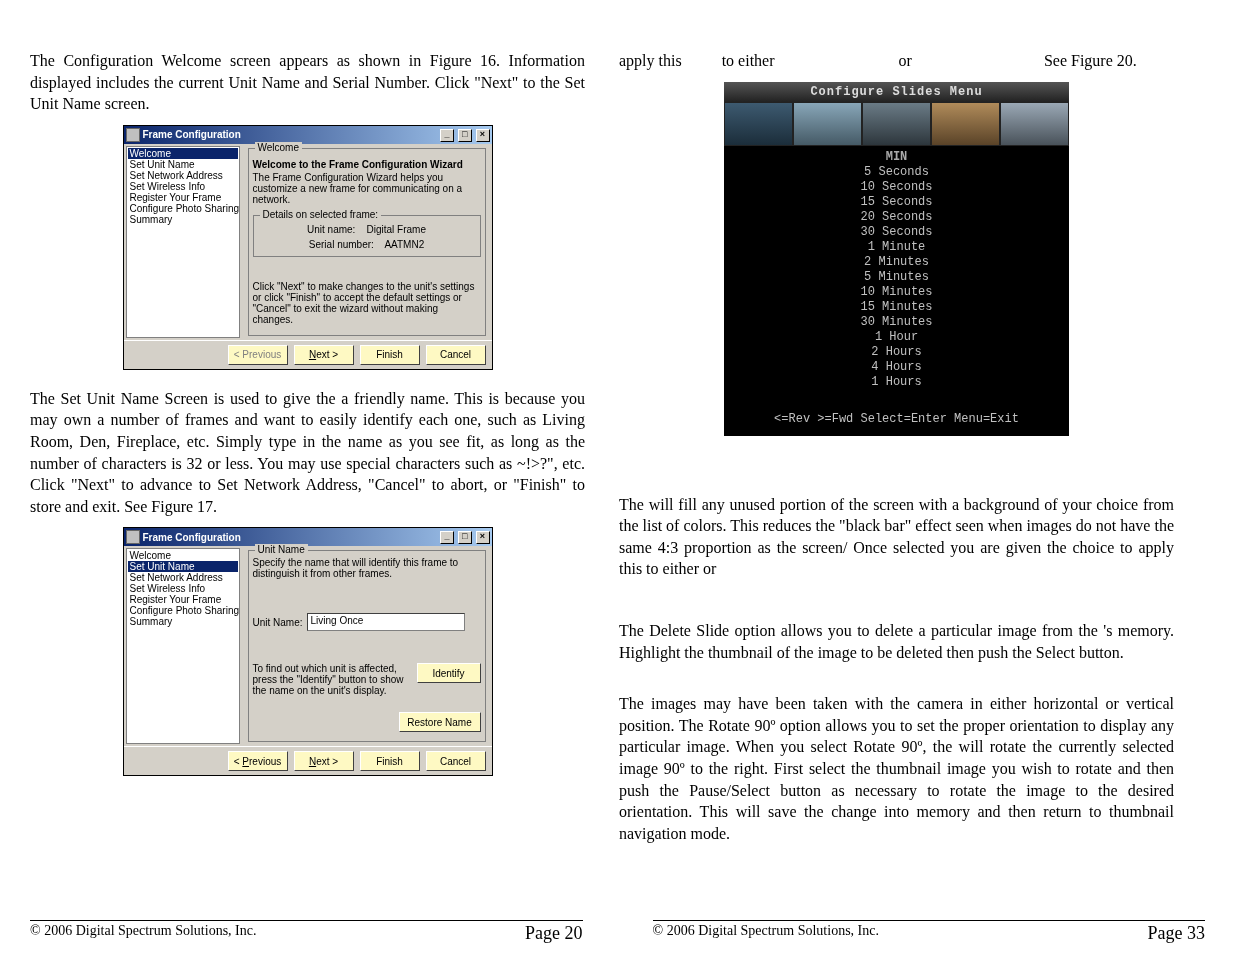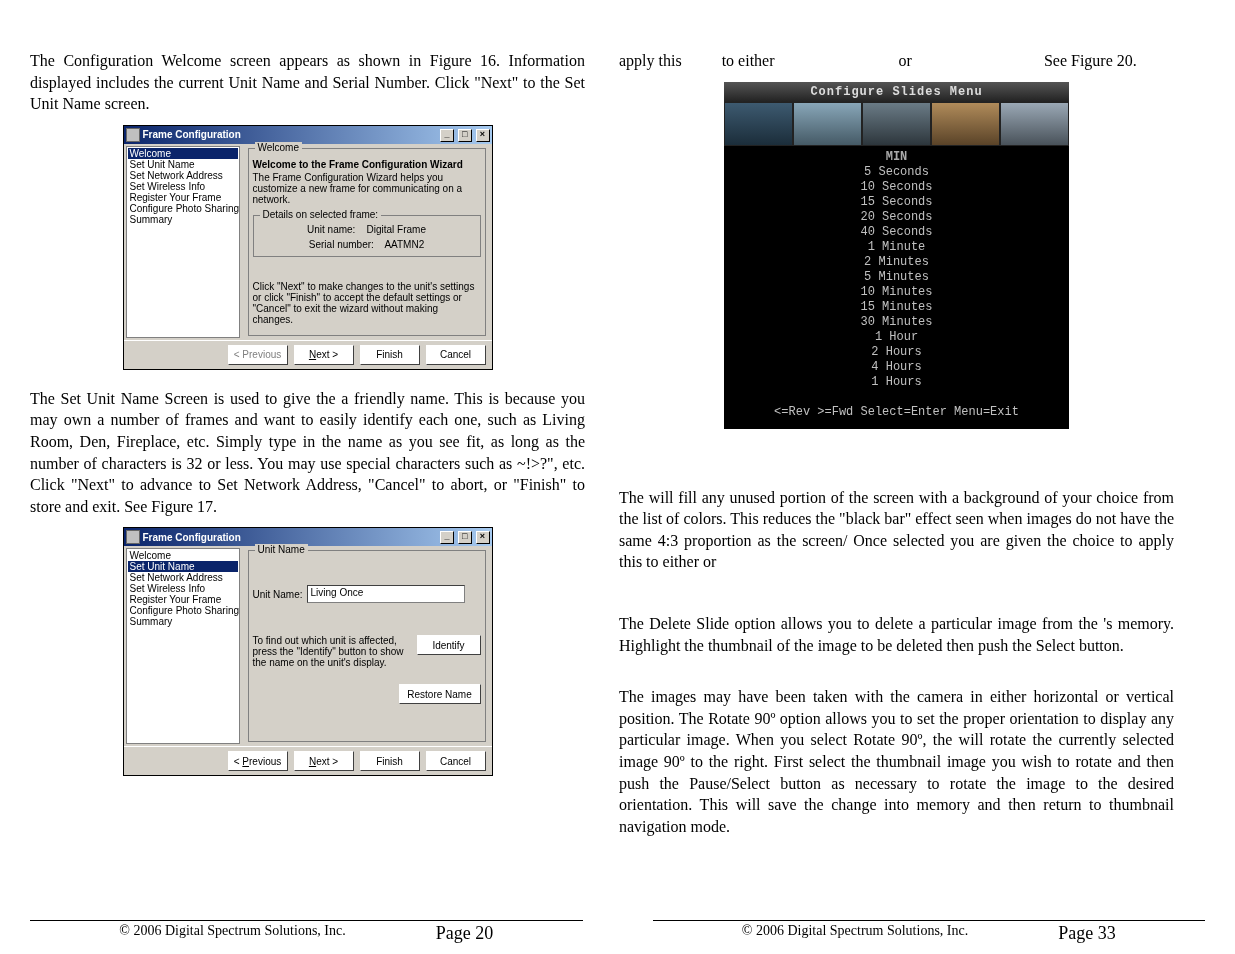--- a/index.html
+++ b/index.html
@@ -23,21 +23,21 @@
     position: absolute;
     bottom: 10px;
     left: 30px; right: 30px;
     display: flex;
     gap: 70px;
   }
   .footer .fcol {
     width: 555px;
     border-top: 1px solid #000;
     display: flex;
-    justify-content: center;
+    justify-content: space-between;
     gap: 90px;
     font-size: 14px;
     padding-top: 2px;
   }
   .footer .page { font-size: 18px; }
   .center-block { display:flex; justify-content:center; margin: 6px 0 18px 0; }
 
   
   .win-dialog {
     width: 368px;
@@ -70,21 +70,21 @@
   .navlist .sel { background:#0a246a; color:#fff; }
   .panel { flex:1; padding:4px 6px 4px 8px; position:relative; font-size:10px; }
   .groupbox { border:1px solid #808080; padding:6px 4px 4px 4px; margin-top:6px; position:relative; }
   .groupbox .legend { position:absolute; top:-7px; left:6px; background:#d4d0c8; padding:0 3px; font-size:10px; }
   .panel .heading { font-weight:bold; font-size:10px; margin:4px 0 2px 0; }
   .panel .desc { font-size:10px; margin-bottom:6px; }
   .field-row { display:flex; align-items:center; gap:4px; margin:4px 0; }
   .textbox { background:#fff; border:1px solid #808080; border-top-color:#404040; border-left-color:#404040; height:14px; padding:1px 3px; font-size:10px; }
   .btnrow { padding:4px 6px; display:flex; justify-content:flex-end; gap:6px; border-top:1px solid #fff; }
   .winbtn {
-    min-width:58px;height:18px;background:#ffffff;border:1px solid #fff;border-right-color:#404040;border-bottom-color:#404040;
+    min-width:58px;height:18px;background:#fef9c3;border:1px solid #fff;border-right-color:#404040;border-bottom-color:#404040;
     font-size:10px;display:flex;align-items:center;justify-content:center;
   }
   .winbtn.disabled { color:#808080; }
   .underline-char { text-decoration: underline; }
 
   
   .osd {
     width:345px;
     background:#000;
     color:#c0c0c0;
@@ -102,21 +102,21 @@
   }
   .osd-thumbs { display:flex; height:44px; }
   .osd-thumbs div { flex:1; border:1px solid #222; }
   .t1{background:linear-gradient(#3d5a70,#1b2d3a);}
   .t2{background:linear-gradient(#88a6b8,#455a66);}
   .t3{background:linear-gradient(#6a7b86,#2d363c);}
   .t4{background:linear-gradient(#b08b5a,#5a4328);}
   .t5{background:linear-gradient(#9aa8b5,#49525a);}
   .osd-list div { line-height:1.25; }
   .osd-list .hcell { font-weight:bold; color:#aaa; margin-top:4px; }
-  .osd-foot { margin-top:15px; }
+  .osd-foot { margin-top:22px; }
 </style>
 </head>
 <body>
 
 <div class="columns">
 
   <div class="col">
     <p class="body-text">The Configuration Welcome screen appears as shown in Figure 16. Information displayed includes the current Unit Name and Serial Number. Click "Next" to the Set Unit Name screen.</p>
 
     <div class="center-block">
@@ -193,20 +193,21 @@
             <div class="sel">Set Unit Name</div>
             <div>Set Network Address</div>
             <div>Set Wireless Info</div>
             <div>Register Your Frame</div>
             <div>Configure Photo Sharing</div>
             <div>Summary</div>
           </div>
           <div class="panel">
             <div class="groupbox" style="margin-top:0; min-height:180px; position:relative;">
               <div class="legend">Unit Name</div>
+              <div class="desc">Specify the name that will identify this frame to distinguish it from other frames.</div>
               <div style="height:24px;"></div>
               <div class="field-row">
                 <span>Unit Name:</span>
                 <span class="textbox" style="width:150px;">Living Once</span>
               </div>
               <div style="height:28px;"></div>
               <div style="display:flex;align-items:flex-start;gap:8px;">
                 <div class="desc" style="flex:1;">To find out which unit is affected, press the "Identify" button to show the name on the unit's display.</div>
                 <div class="winbtn" style="min-width:62px;">Identify</div>
               </div>
@@ -249,21 +250,21 @@
             <div class="t3"></div>
             <div class="t4"></div>
             <div class="t5"></div>
         </div>
         <div class="osd-list">
           <div class="hcell">MIN</div>
           <div>5 Seconds</div>
           <div>10 Seconds</div>
           <div>15 Seconds</div>
           <div>20 Seconds</div>
-          <div>40 Seconds</div>
+          <div>30 Seconds</div>
           <div>1 Minute</div>
           <div>2 Minutes</div>
           <div>5 Minutes</div>
           <div>10 Minutes</div>
           <div>15 Minutes</div>
           <div>30 Minutes</div>
           <div>1 Hour</div>
           <div>2 Hours</div>
           <div>4 Hours</div>
           <div>1 Hours</div>

